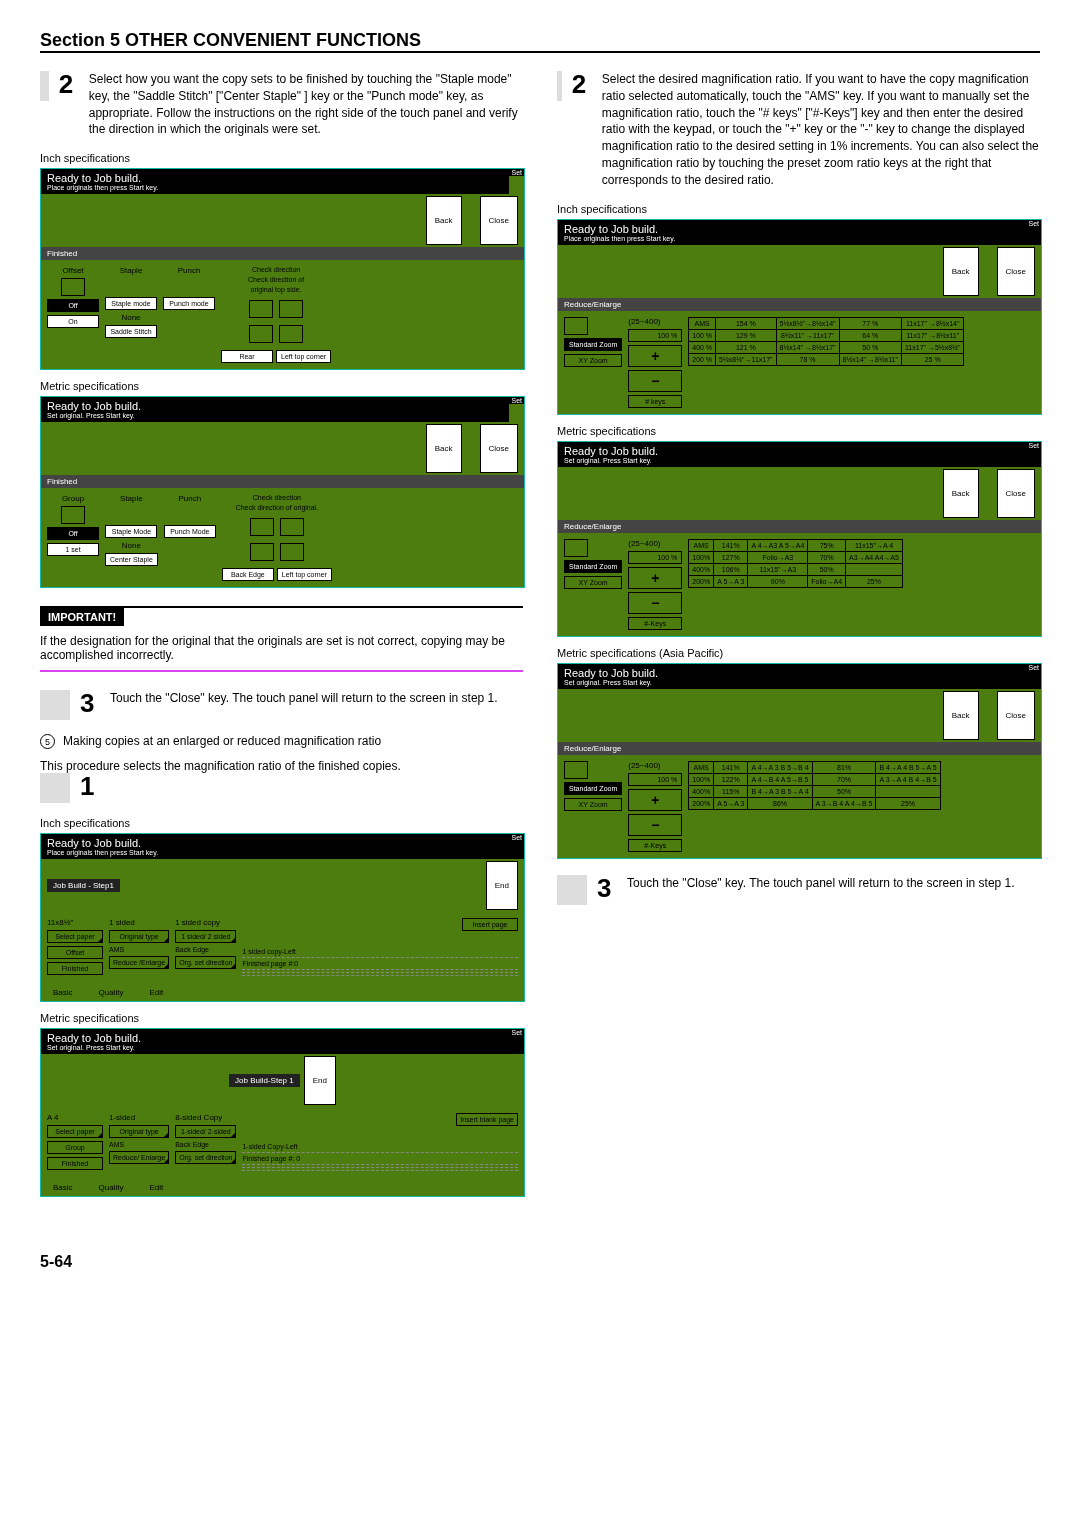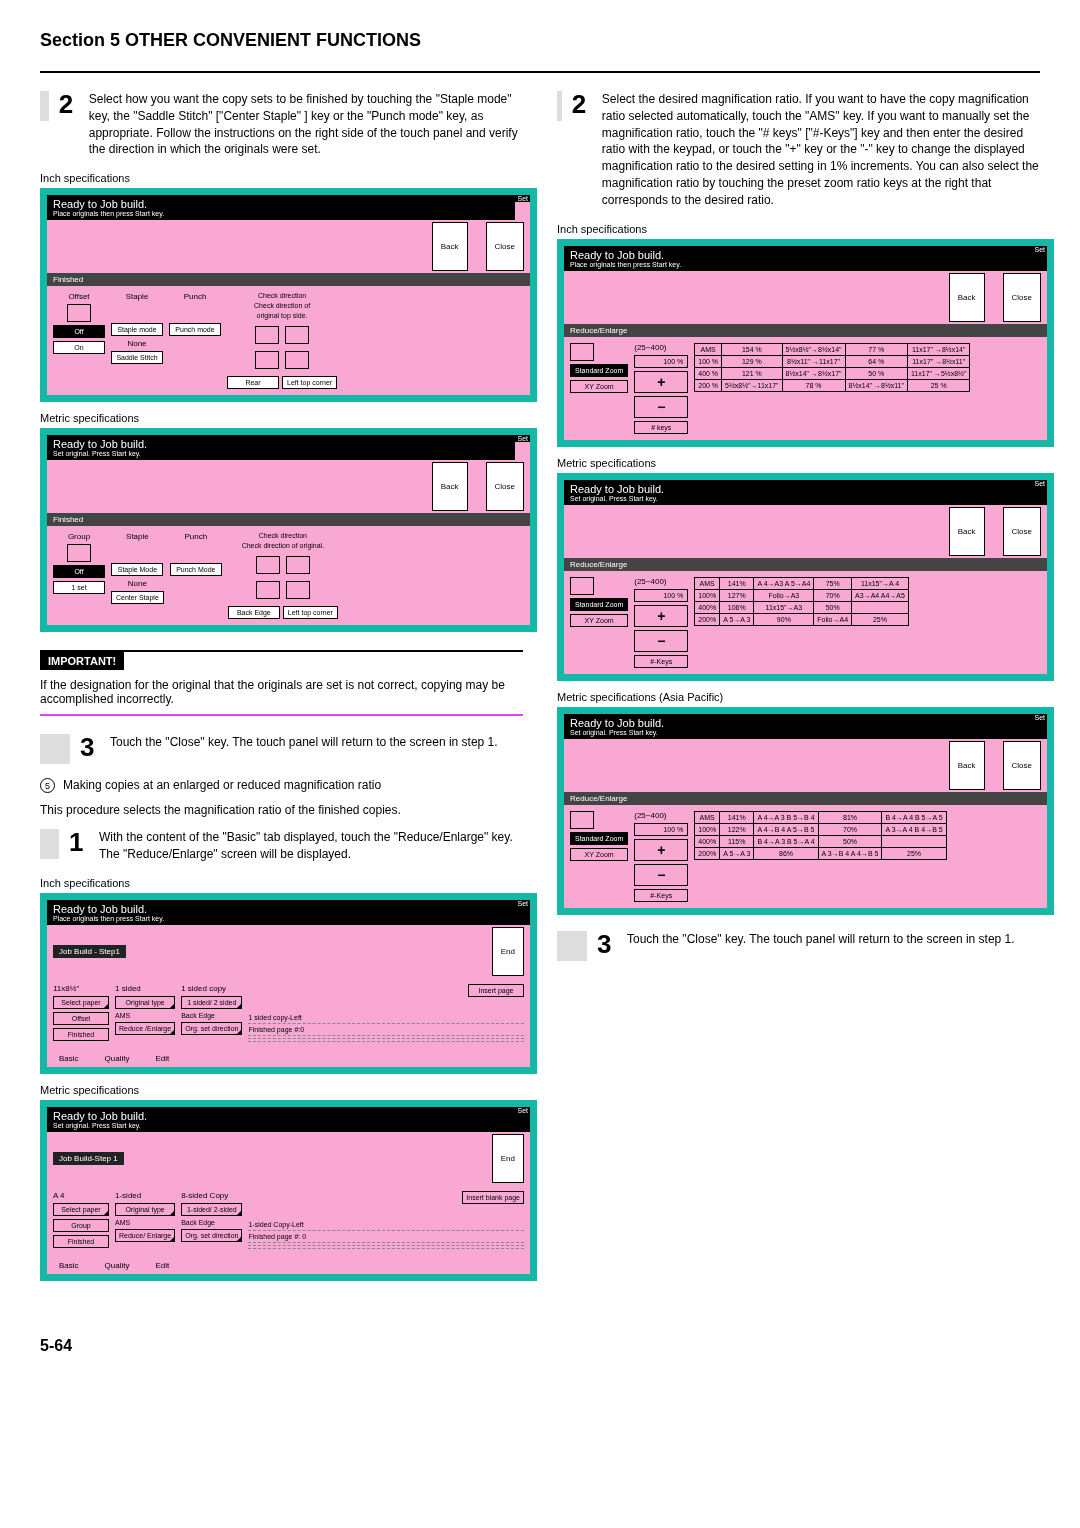--- a/index.html
+++ b/index.html
@@ -1,24 +1,24 @@
 <!DOCTYPE html>
 <html><head>
 <meta charset="utf-8">
 <style>
 body{font-family:Arial,Helvetica,sans-serif;font-size:11px;color:#000;margin:0;padding:30px 40px;width:1000px}
-.section-title{font-size:18px;font-weight:bold;border-bottom:2px solid #000;padding-bottom:20px;margin-bottom:18px}
+.section-title{font-size:18px;font-weight:bold;border-bottom:2px solid #000;padding-bottom:0;margin-bottom:18px}
 .two-col{display:flex;gap:34px}
 .col{flex:1}
 .step-row{display:flex;align-items:flex-start;gap:10px;margin-bottom:14px}
 .step-num-box{background:#ddd;width:30px;height:30px}
 .step-num{font-size:26px;font-weight:bold;line-height:1;min-width:20px}
 .step-text{font-size:12px;line-height:1.4}
 .spec-label{font-size:11px;margin:10px 0 4px;display:block}
-.panel{border:7px solid #14b8a6;background:#f9a8d4;width:100%;font-size:8px}
+.panel{border:1px solid #14b8a6;background:#4d7c0f;width:100%;font-size:8px}
 .panel-title{background:#000;color:#fff;padding:3px 6px;font-size:11px}
 .panel-title small{display:block;font-size:7px}
 .panel-bar{background:#444;color:#fff;padding:2px 6px;font-size:8px;display:flex;align-items:center}
 .panel-body{padding:6px;display:flex;gap:6px;align-items:flex-start}
 .ctrl-col{display:flex;flex-direction:column;gap:3px;align-items:center}
 .ctrl-btn{border:1px solid #000;padding:2px 4px;background:#fff;text-align:center;font-size:7px;min-width:42px}
 .ctrl-btn.dark{background:#000;color:#fff}
 .mini-btn{border:1px solid #000;padding:19px 8px;font-size:8px;background:#fff}
 .btn-row{display:flex;gap:4px;justify-content:flex-end;padding:2px 6px;align-items:center}
 .set-tag{background:#000;color:#fff;font-size:7px;padding:0 2px;margin-left:auto}
@@ -181,26 +181,25 @@
   <div class="step-num">3</div>
   <div class="step-text">Touch the "Close" key. The touch panel will return to the screen in step 1.</div>
 </div>
 
 <div class="proc-row">
   <span class="circled">5</span>
   <div style="font-size:12px">
     <div>Making copies at an enlarged or reduced magnification ratio</div>
   </div>
 </div>
-<div style="font-size:12px;margin-bottom:12px">This procedure selects the magnification ratio of the finished copies.</div>
+<div style="font-size:12px;">This procedure selects the magnification ratio of the finished copies.</div>
 
 <div class="step-row">
   <div class="step-num-box"></div>
   <div class="step-num">1</div>
-  <div class="step-text">With the content of the "Basic" tab displayed, touch the "Reduce/Enlarge" key. The "Reduce/Enlarge" screen will be displayed.</div>
 </div>
 
 <span class="spec-label">Inch specifications</span>
 <div class="panel">
   <div style="display:flex">
           <div class="panel-title" style="flex:1"><span>Ready to Job build.</span><small>Place originals then press Start key.</small></div>
           <span class="set-tag">Set</span>
         </div>
   <div class="btn-row" style="justify-content:space-between">
           <span class="panel-bar" style="flex:0 0 auto;background:#222">Job Build - Step1</span>
@@ -242,21 +241,21 @@
           <span>Edit</span>
         </div>
 </div>
 
 <span class="spec-label">Metric specifications</span>
 <div class="panel">
   <div style="display:flex">
           <div class="panel-title" style="flex:1"><span>Ready to Job build.</span><small>Set original. Press Start key.</small></div>
           <span class="set-tag">Set</span>
         </div>
-  <div class="btn-row" style="justify-content:space-between">
+  <div class="btn-row" style="justify-content:center">
           <span class="panel-bar" style="flex:0 0 auto;background:#222">Job Build-Step 1</span>
           <span class="mini-btn">End</span>
         </div>
   <div class="basic-body">
     <div class="basic-col">
       <span>A 4</span>
       <div class="sel-btn notch">Select
 paper</div>
       <div class="sel-btn">Group</div>
       <div class="sel-btn">Finished</div>

